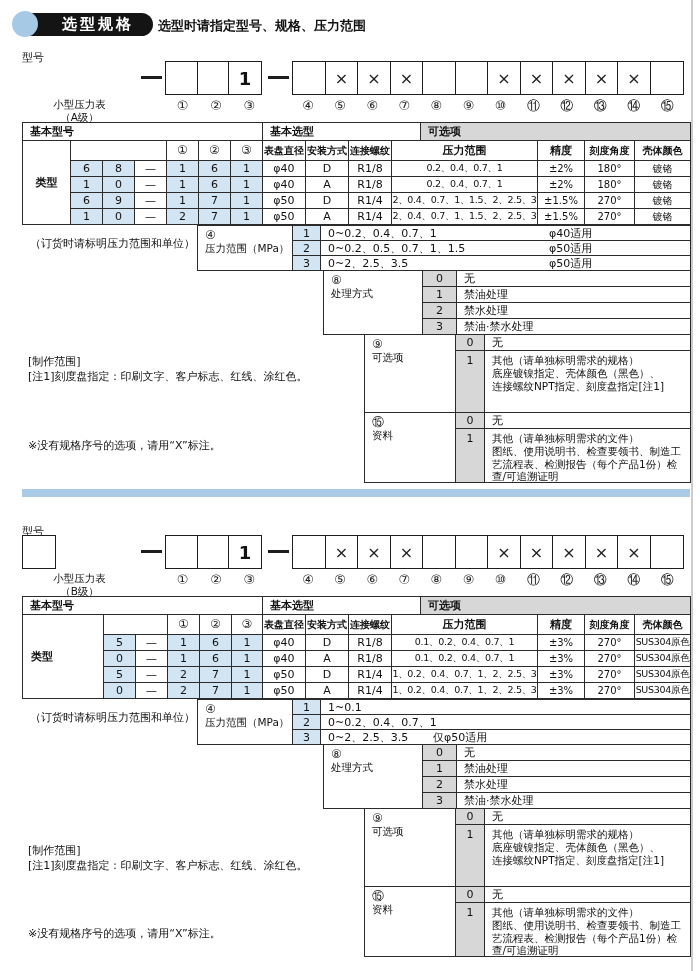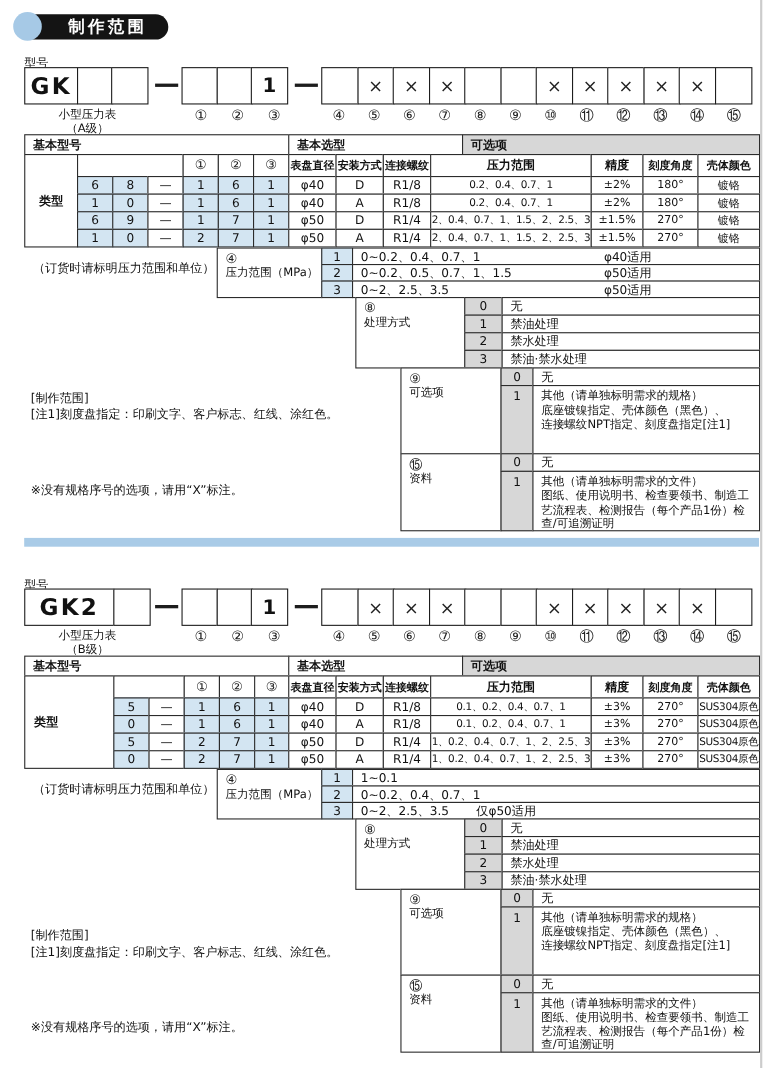--- a/index.html
+++ b/index.html
@@ -49,31 +49,27 @@
   .sidenote{position:absolute;font-size:11px;white-space:nowrap;}
   .divider{position:absolute;background:#a9cbe7;}
   .celltext{white-space:nowrap;}
 </style>
 </head>
 <body>
 
 <div id="page">
 
   <div class="badge" style="left:29px;top:13px;width:110px;height:23px;font-size:15px;padding-left:14px;">
-    <span>制作范围</span>
+    <span>选型规格</span>
   </div>
   <div class="dot" style="left:12px;top:11px;width:26px;height:26px;"></div>
+  <div class="sub" style="left:158px;top:17px;">选型时请指定型号、规格、压力范围</div>
 
   <div class="smalllbl" style="left:22px;top:50px;">型号</div>
 
-  <div class="mrow" style="left:22px;top:61px;">
-    <div class="mb prefix" style="width:49px;">GK</div>
-    <div class="mb blue" style="width:33px;"></div>
-    <div class="mb blue" style="width:34px;"></div>
-  </div>
   <div class="dashbar" style="left:141px;top:76px;"></div>
   <div class="mrow" style="left:165px;top:61px;">
     <div class="mb blue" style="width:33px;"></div>
     <div class="mb blue" style="width:33px;"></div>
     <div class="mb blue one" style="width:34px;">1</div>
   </div>
   <div class="dashbar" style="left:268px;top:76px;"></div>
   <div class="mrow" style="left:292px;top:61px;">
     <div class="mb blue" style="width:34px;"></div>
     <div class="mb blue xm" style="width:34px;">×</div>
@@ -285,21 +281,20 @@
 
   <div class="sidenote" style="left:28px;top:354px;">[制作范围]</div>
   <div class="sidenote" style="left:28px;top:369px;">[注1]刻度盘指定：印刷文字、客户标志、红线、涂红色。</div>
   <div class="sidenote" style="left:28px;top:438px;">※没有规格序号的选项，请用“X”标注。</div>
 
   <div class="divider" style="left:22px;top:489px;width:668px;height:8px;"></div>
 
   <div class="smalllbl" style="left:22px;top:524px;">型号</div>
 
   <div class="mrow" style="left:22px;top:535px;">
-    <div class="mb prefix" style="width:82px;">GK2</div>
     <div class="mb blue" style="width:34px;"></div>
   </div>
   <div class="dashbar" style="left:141px;top:550px;"></div>
   <div class="mrow" style="left:165px;top:535px;">
     <div class="mb blue" style="width:33px;"></div>
     <div class="mb blue" style="width:33px;"></div>
     <div class="mb blue one" style="width:34px;">1</div>
   </div>
   <div class="dashbar" style="left:268px;top:550px;"></div>
   <div class="mrow" style="left:292px;top:535px;">

